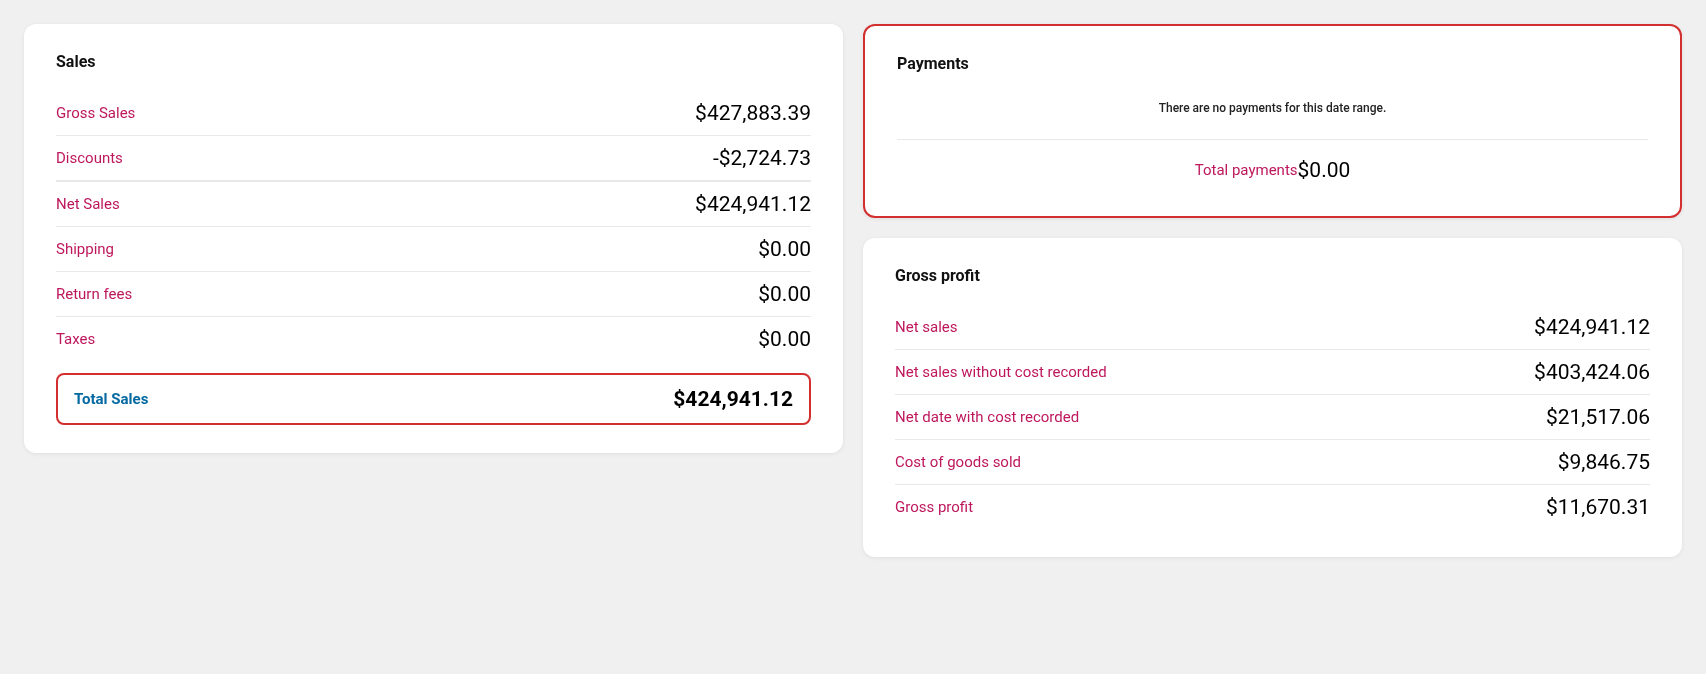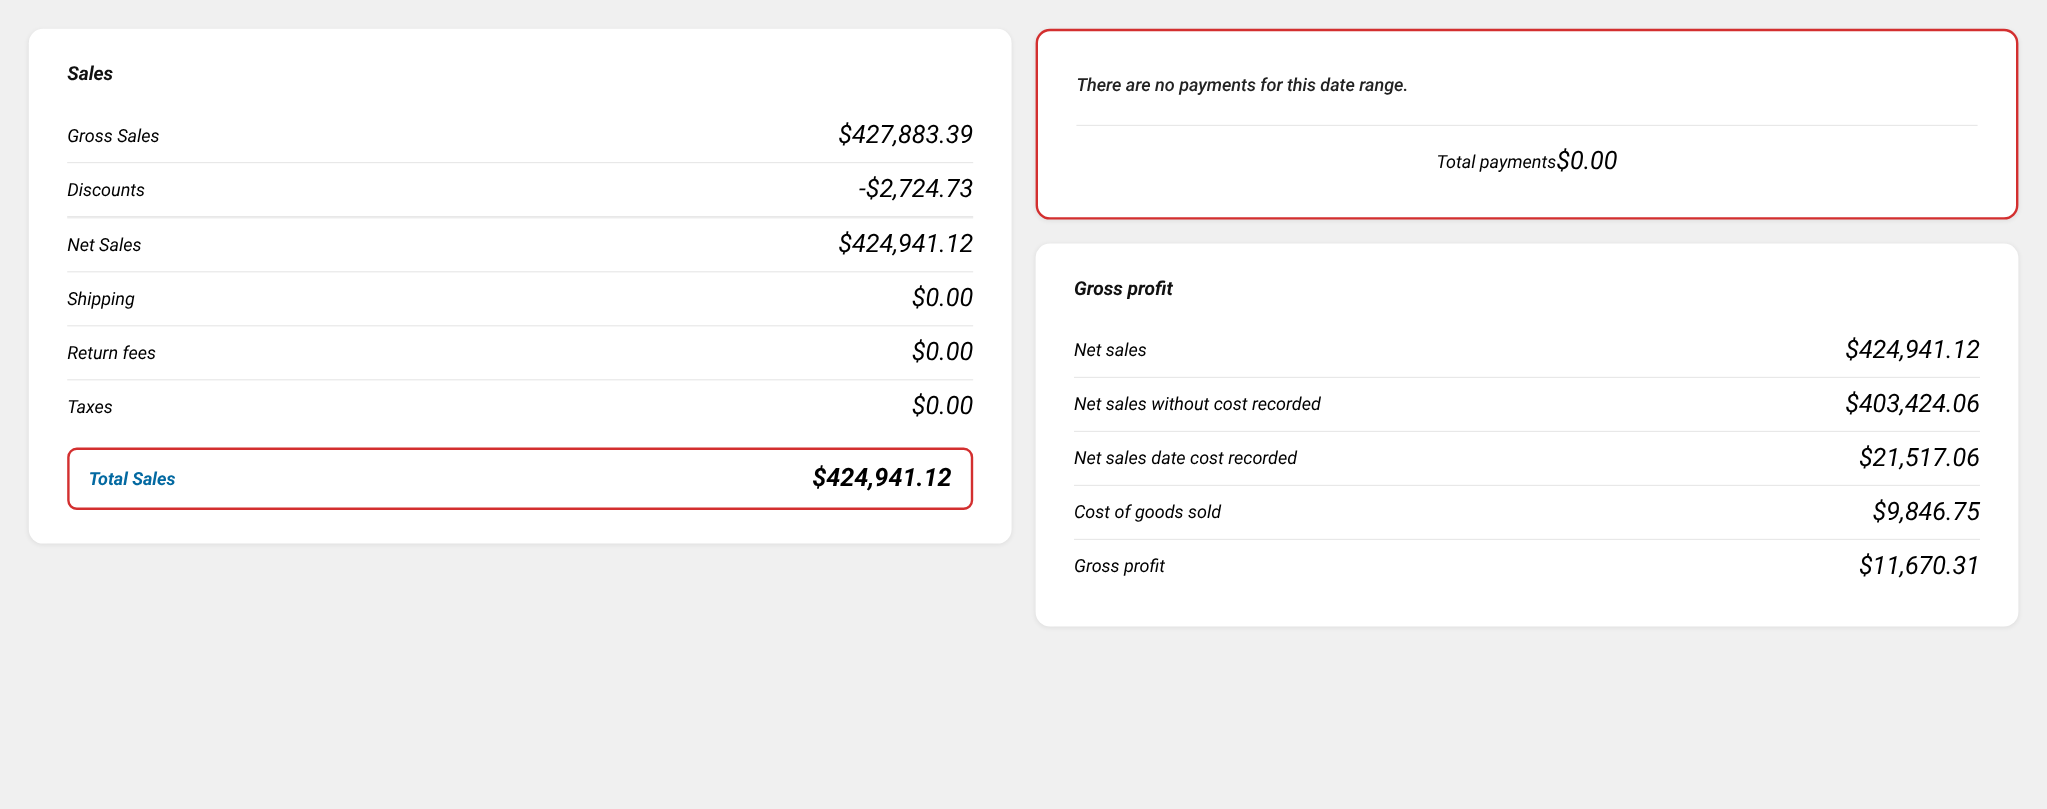--- a/index.html
+++ b/index.html
@@ -25,39 +25,38 @@
     .right-col {
       display: flex;
       flex-direction: column;
       gap: 20px;
     }
     .card {
       background: #ffffff;
       border-radius: 12px;
       padding: 28px 32px;
       box-shadow: 0 1px 4px rgba(0,0,0,0.07);
-      font-style: italic;
     }
     .card.highlighted {
       border: 2.5px solid #d32f2f;
     }
     .card-title {
       font-size: 16px;
       font-weight: 700;
       color: #111;
       margin-bottom: 20px;
     }
     .row {
       display: flex;
       justify-content: space-between;
       align-items: center;
       padding: 10px 0;
     }
     .row-label {
-      color: #000000;
+      color: #be185d;
       font-size: 15px;
       cursor: pointer;
     }
     .row-label.total {
       color: #0369a1;
       font-weight: 700;
       text-align: right;
     }
     .row-value {
       color: #000000;
@@ -66,25 +65,26 @@
     }
     .row-value.total {
       font-weight: 700;
     }
     .divider {
       height: 1px;
       background: #e8e8e8;
       margin: 0;
     }
     .no-payments-text {
-      font-size: 15px;
+      font-size: 12px;
       color: #222;
       font-weight: 500;
       margin-bottom: 16px;
       padding: 8px 0;
+      text-align: center;
     }
     .payments-divider {
       height: 1px;
       background: #e8e8e8;
       margin-bottom: 12px;
     }
     .total-payments-row {
       display: flex;
       justify-content: center;
       align-items: center;
@@ -141,20 +141,21 @@
       <div style="border: 2.5px solid #d32f2f; border-radius: 8px; padding: 12px 16px; margin-top: 12px; display: flex; justify-content: space-between; align-items: center;">
         <span class="row-label total">Total Sales</span>
         <span class="row-value total">$424,941.12</span>
       </div>
     </div>
   </div>
 
   <div class="right-col">
 
     <div class="card highlighted">
+      <div class="card-title">Payments</div>
       <div class="no-payments-text">There are no payments for this date range.</div>
       <div class="payments-divider"></div>
       <div class="total-payments-row">
         <span class="row-label">Total payments</span>
         <span class="row-value">$0.00</span>
       </div>
     </div>
 
     <div class="card">
       <div class="card-title">Gross profit</div>
@@ -165,21 +166,21 @@
       </div>
       <div class="divider"></div>
 
       <div class="row">
         <span class="row-label">Net sales without cost recorded</span>
         <span class="row-value">$403,424.06</span>
       </div>
       <div class="divider"></div>
 
       <div class="row">
-        <span class="row-label">Net sales date cost recorded</span>
+        <span class="row-label">Net date with cost recorded</span>
         <span class="row-value">$21,517.06</span>
       </div>
       <div class="divider"></div>
 
       <div class="row">
         <span class="row-label">Cost of goods sold</span>
         <span class="row-value">$9,846.75</span>
       </div>
       <div class="divider"></div>
 

